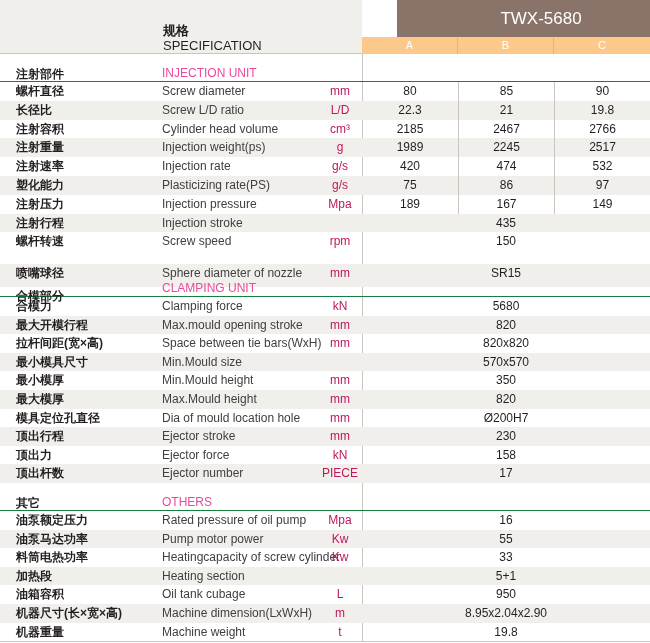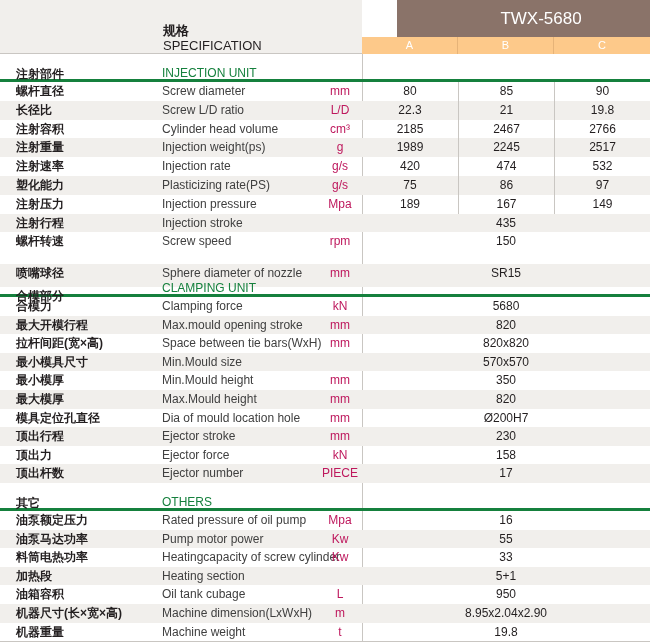--- a/index.html
+++ b/index.html
@@ -17,23 +17,23 @@
   .vline { position:absolute; left:362px; top:54px; width:1px; height:588px; background:#c9c6c2; }
   .row { position:absolute; left:0; width:650px; font-size:12px; }
   .row.alt { background:#f1efec; }
   .row .cn { position:absolute; left:16px; font-weight:bold; font-size:12px; }
   .row .en { position:absolute; left:162px; font-size:12px; color:#404040; }
   .row .unit { position:absolute; left:318px; width:44px; text-align:center; font-size:12px; color:#be185d; }
   .row .vals { position:absolute; left:362px; width:288px; display:flex; height:100%; }
   .row .v { width:96px; text-align:center; border-left:1px solid #c9c6c2; }
   .row .v:first-child { border-left:none; }
   .row .vspan { width:288px; text-align:center; }
-  .section { position:absolute; left:0; width:650px; border-bottom:3px solid #15803d; }
+  .section { position:absolute; left:0; width:650px; border-bottom:1px solid #15803d; }
   .section .cn { position:absolute; left:16px; font-weight:bold; font-size:12px; }
-  .section .en { position:absolute; left:162px; font-size:12px; color:#15803d; }
+  .section .en { position:absolute; left:162px; font-size:12px; color:#ec4899; }
   .bottom-line { position:absolute; left:0; top:641px; width:650px; height:1px; background:#c9c6c2; }
 </style>
 </head>
 <body>
 
 <div class="page">
   <div class="hdr">
     <div class="hdr-left">
       <div class="hdr-cn">规格</div>
       <div class="hdr-en">SPECIFICATION</div>

